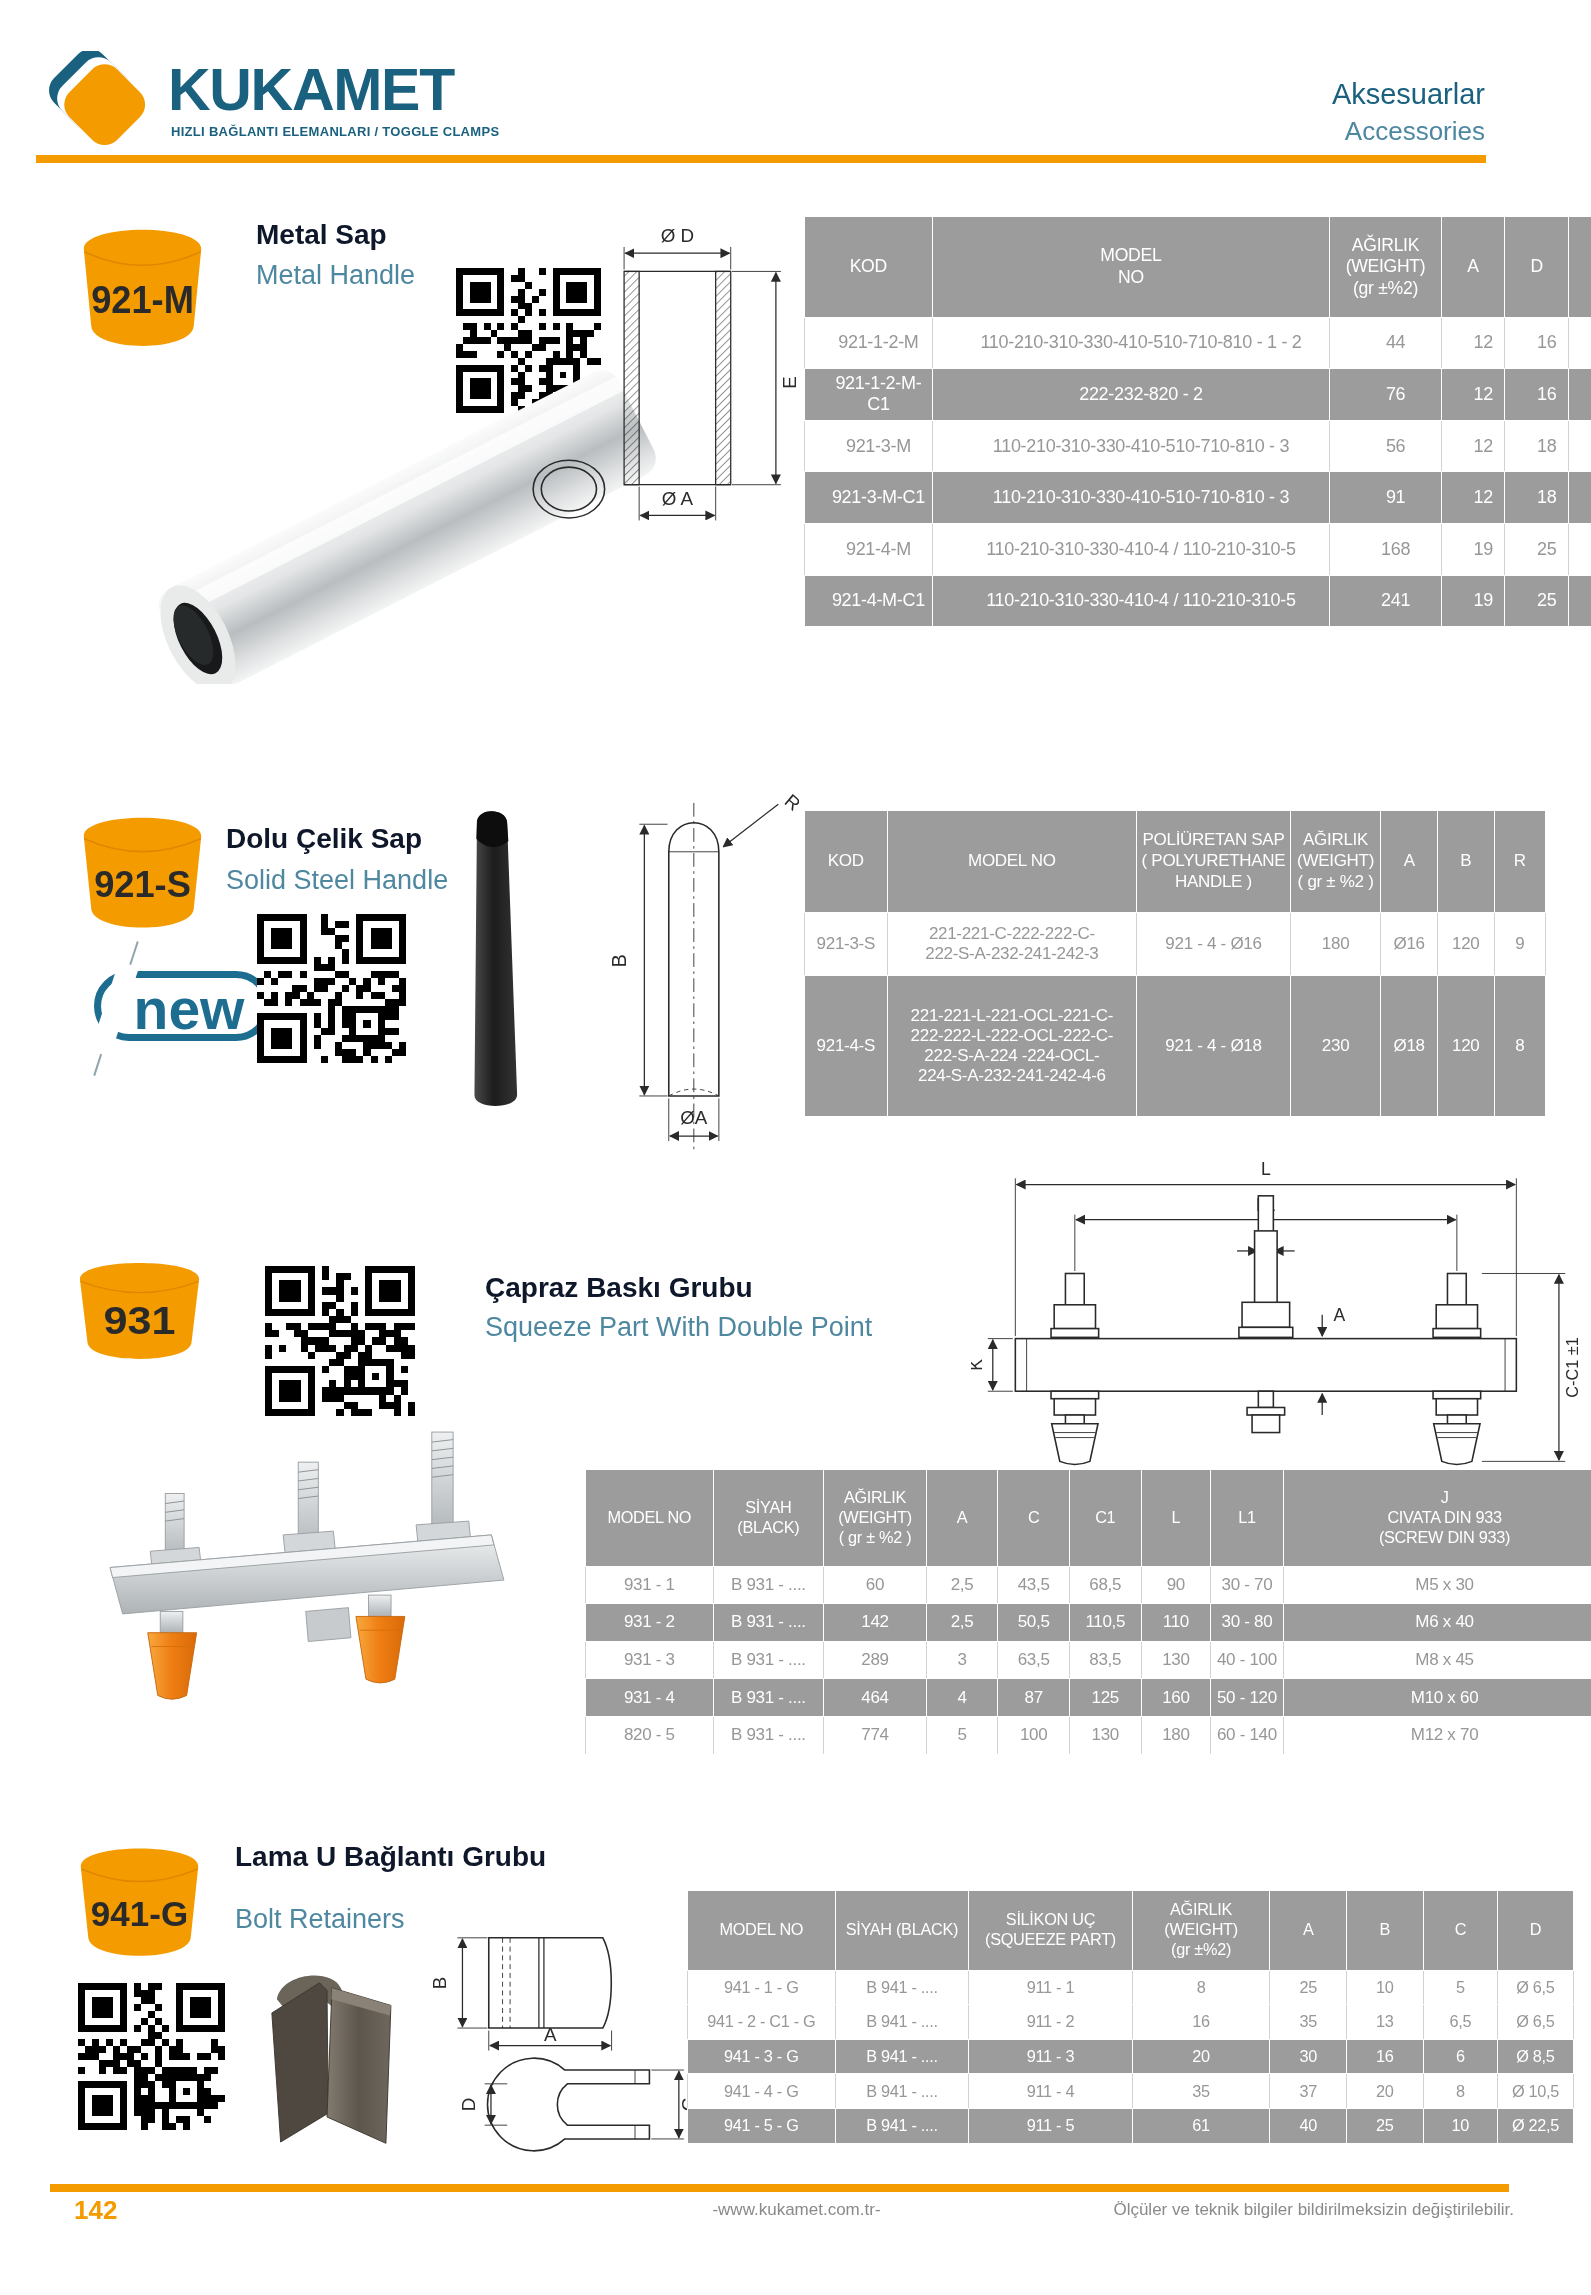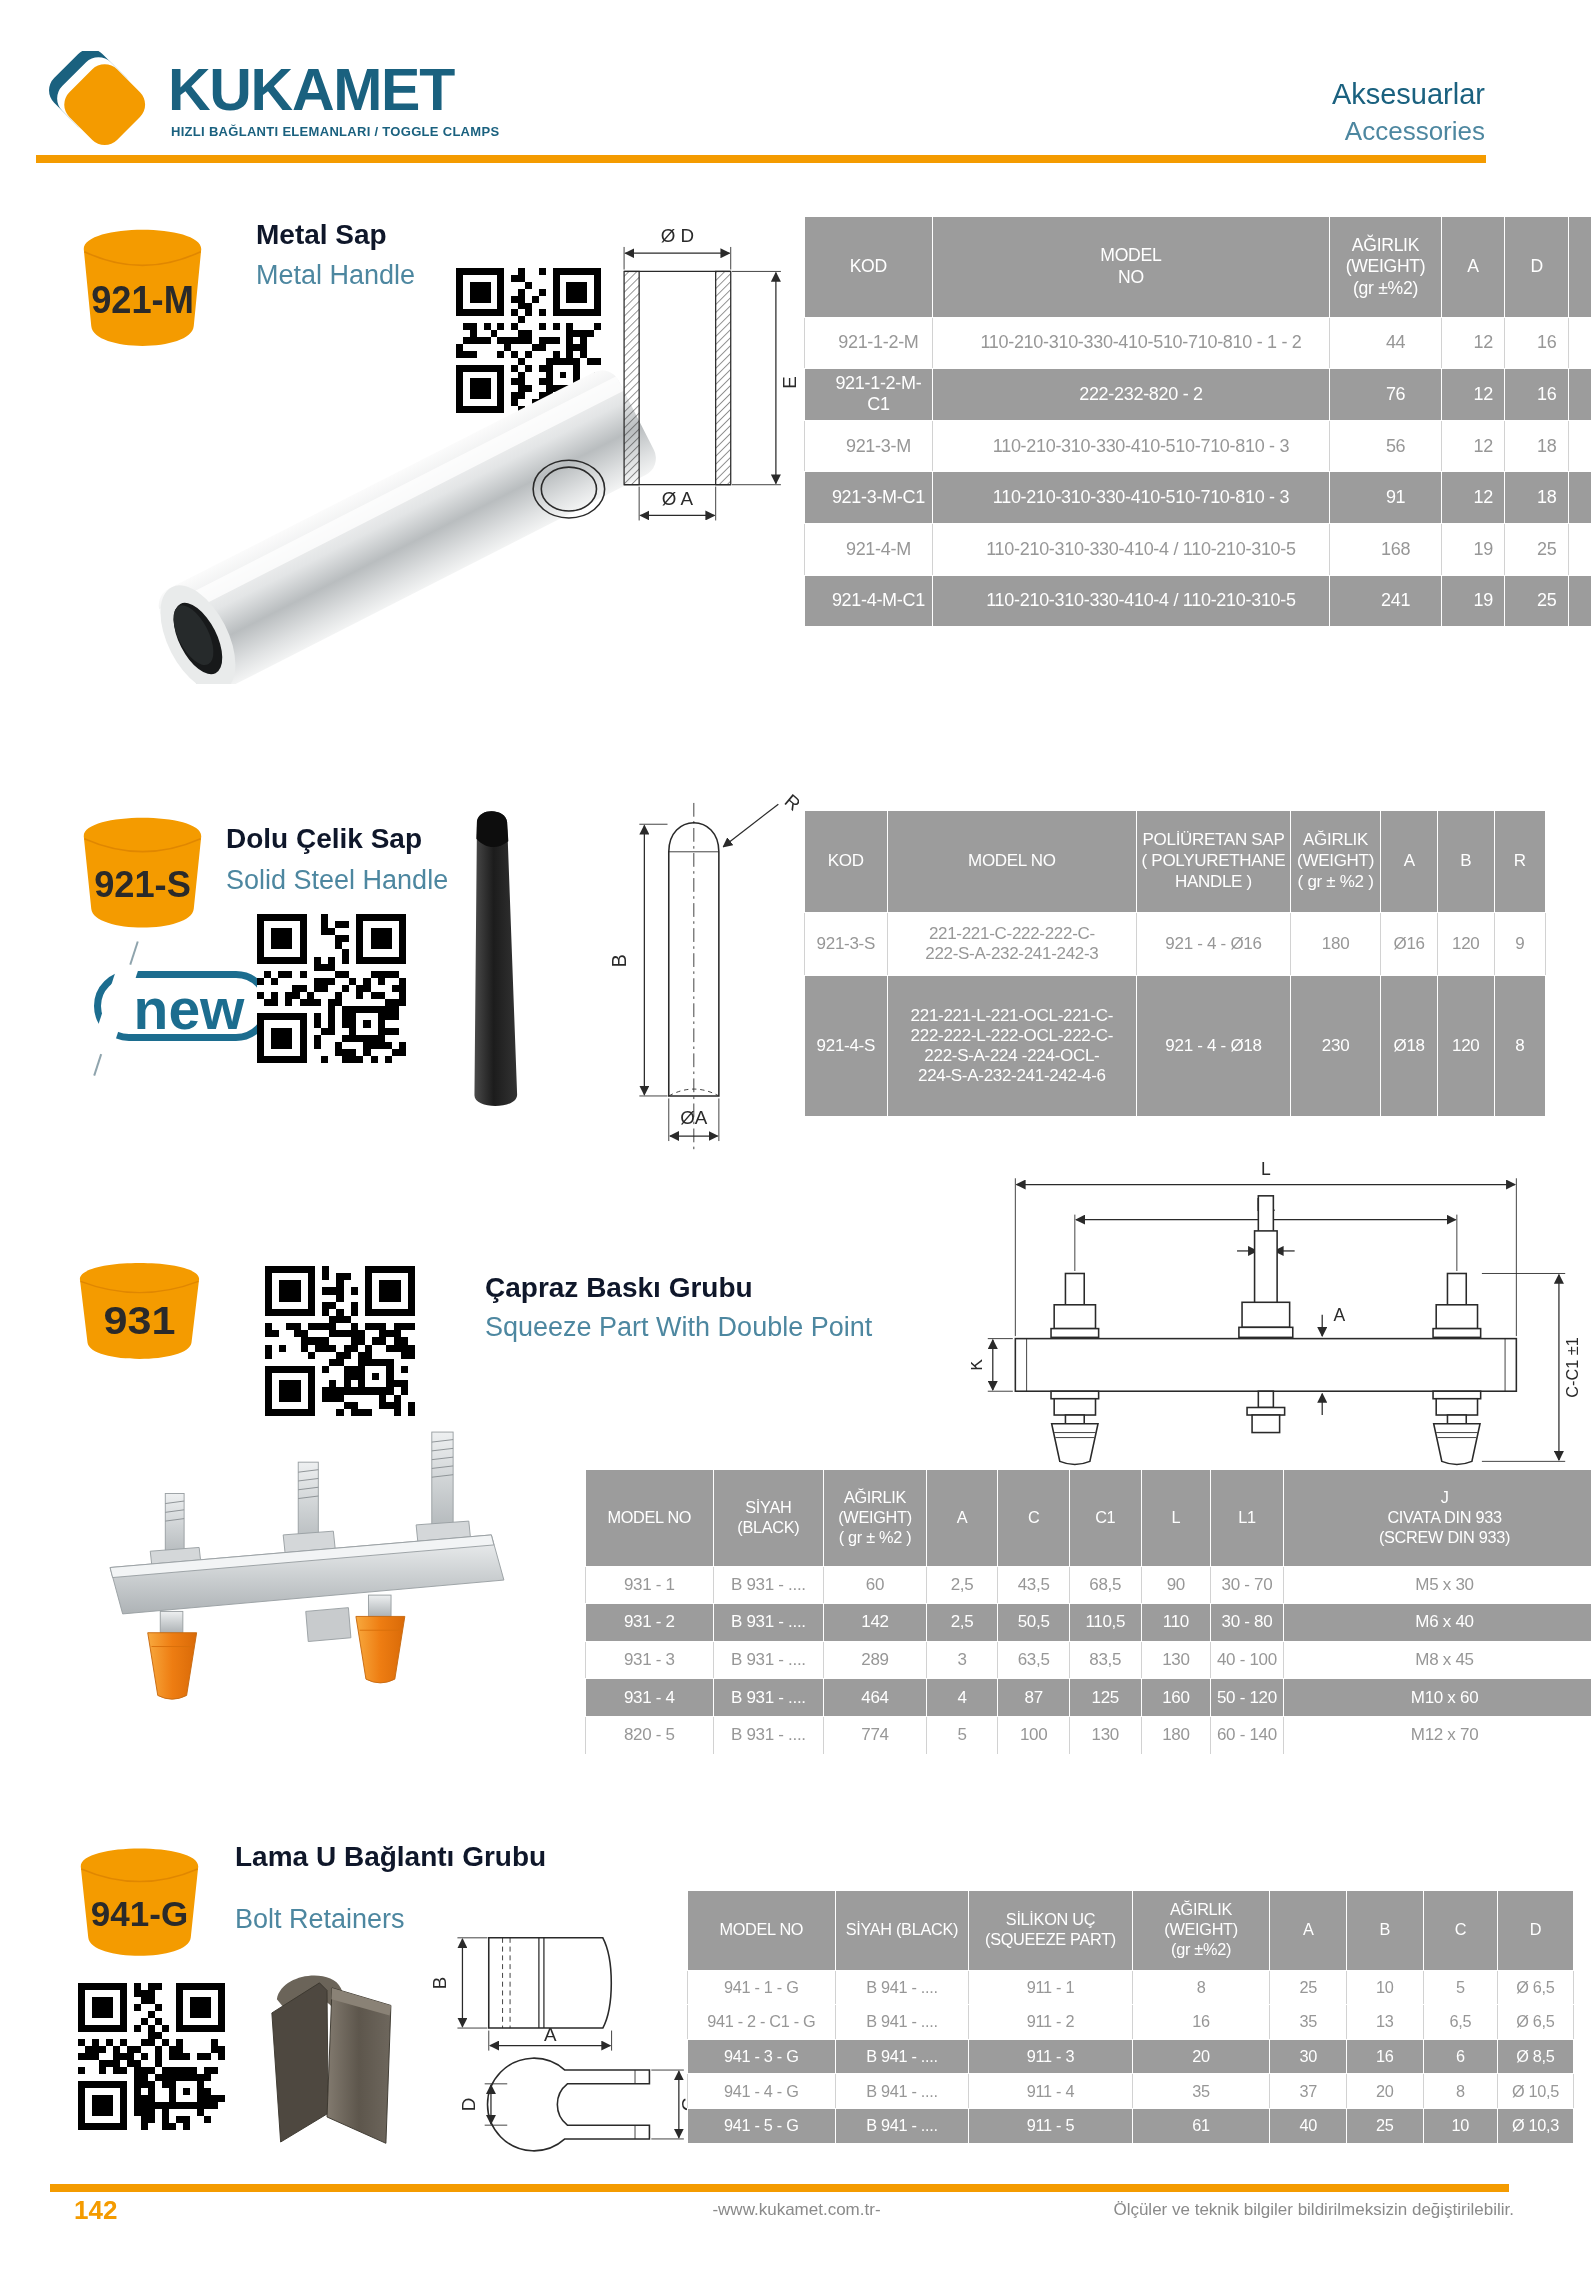--- a/index.html
+++ b/index.html
@@ -1125,21 +1125,21 @@
           <td>Ø 10,5</td>
         </tr>
         <tr class="row-gray">
           <td>941 - 5 - G</td>
           <td>B 941 - ....</td>
           <td>911 - 5</td>
           <td>61</td>
           <td>40</td>
           <td>25</td>
           <td>10</td>
-          <td>Ø 10,3</td>
+          <td>Ø 22,5</td>
         </tr>
       </tbody>
     </table>
 
   <div class="abs rule" style="left:50px;top:2184px;width:1459px"></div>
   <div class="abs pageno" style="left:74px;top:2195px">142</div>
   <div class="abs foot-gray" style="left:627px;top:2200px;width:339px;text-align:center">-www.kukamet.com.tr-</div>
   <div class="abs foot-gray" style="left:1003px;top:2200px;width:511px;text-align:right">Ölçüler ve teknik bilgiler bildirilmeksizin değiştirilebilir.</div>
 
 </div>

